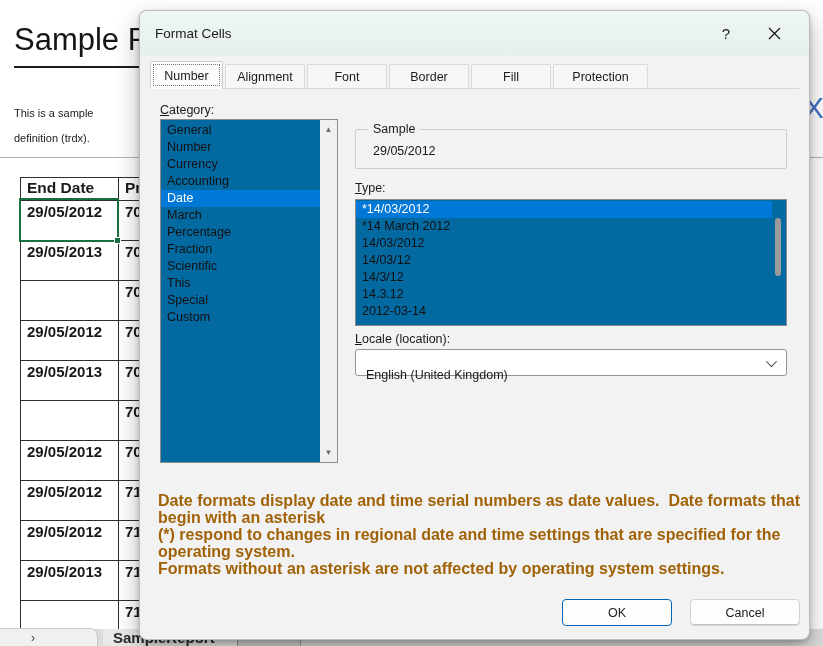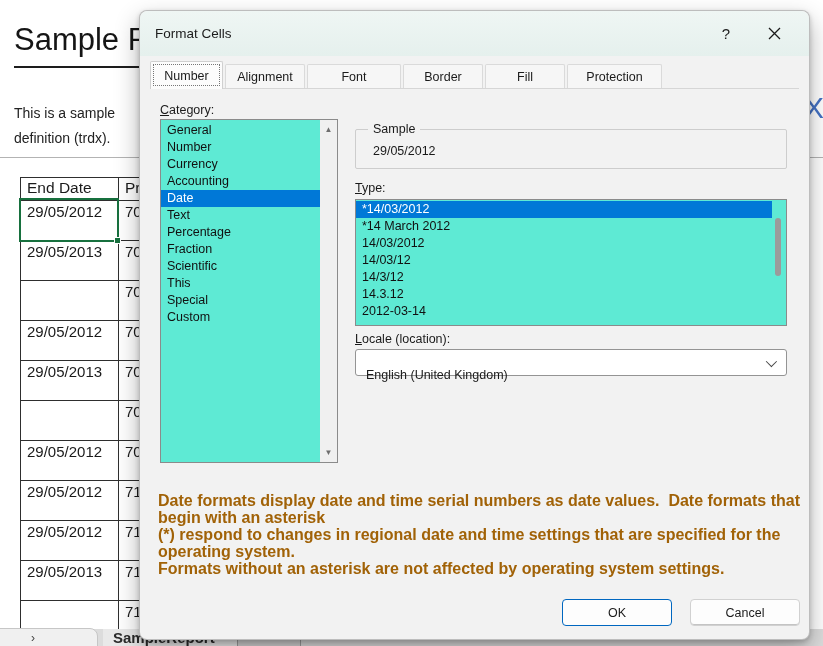--- a/index.html
+++ b/index.html
@@ -3,25 +3,25 @@
 <meta charset="utf-8">
 <style>
   * { margin:0; padding:0; box-sizing:border-box; }
   html,body { width:823px; height:646px; overflow:hidden; }
   body { font-family:"Liberation Sans", sans-serif; background:#fff; position:relative; }
 
   
   .page { position:absolute; inset:0; background:#fff; }
   .page-title { position:absolute; left:14px; top:22px; width:480px; font-size:31px; font-weight:400;
                 color:#151515; padding-bottom:8px; border-bottom:2.5px solid #1d1d1d; }
-  .intro { position:absolute; left:14px; top:101px; font-size:14px; color:#222; line-height:25px; }
+  .intro { position:absolute; left:14px; top:101px; font-size:11px; color:#222; line-height:25px; }
   .page-sep { position:absolute; left:0; top:157px; width:823px; height:1px; background:#b3b3b3; }
 
   .data-table { position:absolute; left:20px; top:177px; border-collapse:collapse; }
-  .data-table td, .data-table th { border:1px solid #2e2e2e; font-weight:400; text-align:left;
+  .data-table td, .data-table th { border:1px solid #2e2e2e; font-weight:700; text-align:left;
       vertical-align:top; padding:2px 2px 0 6px; font-size:15px; color:#1a1a1a; }
   .data-table th { height:23px; font-size:15.5px; padding-top:1px; }
   .data-table td { height:40px; }
   .col-date { width:98px; }
   .col-price { width:60px; }
 
   .cell-selection { position:absolute; left:19px; top:198px; width:100px; height:44px;
       border:2px solid var(--excel-green,#17703e); pointer-events:none; }
   .cell-selection .fill-handle { position:absolute; right:-4px; bottom:-4px; width:7px; height:7px;
       background:var(--excel-green,#17703e); border:1px solid #fff; }
@@ -50,27 +50,27 @@
   .tb-btn { font-size:15px; color:#1b1b1b; cursor:default; line-height:1; }
   .tb-btn svg { display:block; }
 
   .tabstrip { position:absolute; left:10px; top:50px; right:10px; height:28px;
       display:flex; align-items:flex-end; border-bottom:1px solid #d6d6d6; }
   .tab { height:24px; margin-right:2px; background:#f6f6f6; border:1px solid #dadada; border-bottom:none;
       border-radius:2px 2px 0 0; font-size:12.5px; color:#1b1b1b; display:flex; align-items:center;
       justify-content:center; }
   .tab.active { height:28px; background:#fcfcfc; margin-bottom:-1px; border-color:#d0d0d0;
       outline:1px dotted #767676; outline-offset:-4px; }
-  .tab:nth-child(1){ width:73px; } .tab:nth-child(2){ width:80px; } .tab:nth-child(3){ width:94px; }
+  .tab:nth-child(1){ width:73px; } .tab:nth-child(2){ width:80px; } .tab:nth-child(3){ width:80px; }
   .tab:nth-child(4){ width:80px; } .tab:nth-child(5){ width:80px; } .tab:nth-child(6){ width:95px; }
 
   .field-label { position:absolute; font-size:12.5px; color:#1a1a1a; }
   .accel { text-decoration:underline; }
 
-  .listbox { position:absolute; background:#5eead4; border:1px solid #8b8b8b; }
+  .listbox { position:absolute; background:#0369a1; border:1px solid #8b8b8b; }
   .category-list { left:20px; top:108px; width:178px; height:344px; }
   .lb-items { position:absolute; left:0; top:2px; right:17px; }
   .lb-item { height:17px; line-height:17px; font-size:12.5px; color:#111; padding-left:6px;
       white-space:nowrap; overflow:hidden; }
   .lb-item.selected { background:var(--selection-blue,#0078d7); color:#fff; }
   .vscroll { position:absolute; top:0; right:0; bottom:0; width:17px; background:#f0f0f0; }
   .vscroll .arrow { position:absolute; left:0; width:17px; text-align:center; font-size:8px; color:#6e6e6e; }
   .vscroll .arrow.up { top:5px; } .vscroll .arrow.down { bottom:5px; }
 
   .groupbox { position:absolute; left:215px; top:118px; width:432px; height:40px;
@@ -208,21 +208,21 @@
     <span class="accel">C</span><span>ategory:</span>
   </div>
 
   <div class="listbox category-list">
     <div class="lb-items">
       <div class="lb-item">General</div>
       <div class="lb-item">Number</div>
       <div class="lb-item">Currency</div>
       <div class="lb-item">Accounting</div>
       <div class="lb-item selected">Date</div>
-      <div class="lb-item">Text</div>
+      <div class="lb-item">March</div>
       <div class="lb-item">Percentage</div>
       <div class="lb-item">Fraction</div>
       <div class="lb-item">Scientific</div>
       <div class="lb-item">This</div>
       <div class="lb-item">Special</div>
       <div class="lb-item">Custom</div>
     </div>
     <div class="vscroll">
       <span class="arrow up">▲</span>
       <span class="arrow down">▼</span>

